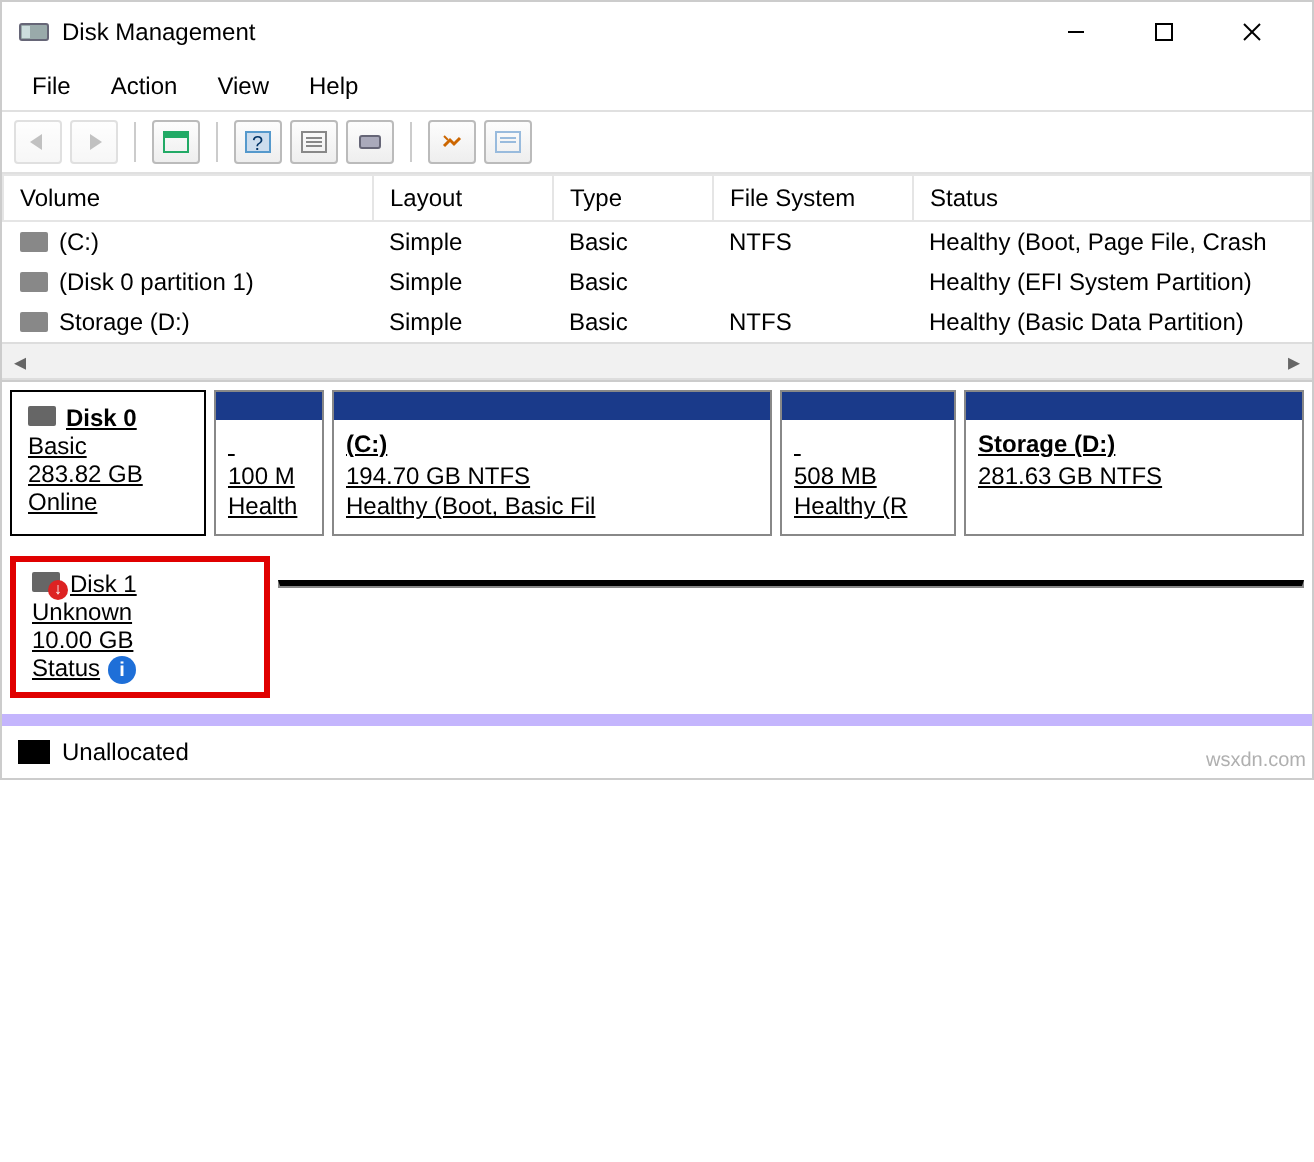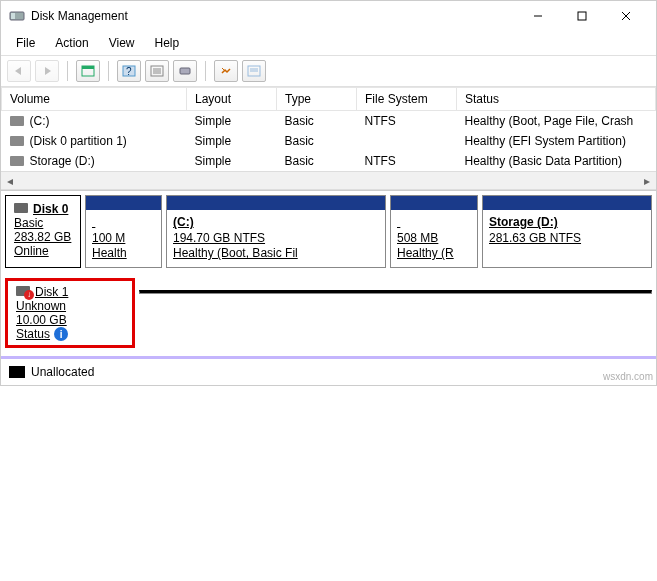--- a/index.html
+++ b/index.html
@@ -34,21 +34,21 @@
   .vol-box { border: 1px solid #888; position: relative; background:#fff; }
   .vol-box .stripe { height:14px; background:#1a3a8a; }
   .vol-box .body { padding: 5px 6px; font-size:12px; line-height:1.3; }
   .vol-box .b1 { font-weight:700; }
   .disk1-info { border: 3px solid #e00000; width: 130px; padding: 4px 8px; background:#fff; }
   .info-i { display:inline-flex; width:14px; height:14px; border-radius:50%; background:#1e6fd8; color:#fff; align-items:center; justify-content:center; font-size:10px; font-weight:700; margin-left:4px; }
   .ctx-menu { position:absolute; left:155px; top:418px; width:200px; background:#fff; border:1px solid #bcbcbc; box-shadow: 2px 2px 4px rgba(0,0,0,.2); padding: 4px 0; }
   .ctx-item { padding: 6px 16px; font-size:12px; }
   .ctx-sep { height:1px; background:#ddd; margin:4px 6px; }
   .ctx-highlight { position:absolute; border:3px solid #e00000; left:160px; top:420px; width:70px; height:26px; pointer-events:none; }
-  .legend { display:flex; align-items:center; gap:6px; padding: 6px 8px; border-top: 3px solid #c4b5fd; }
+  .legend { display:flex; align-items:center; gap:6px; padding: 6px 8px; border-top: 6px solid #c4b5fd; }
   .legend .sw { width:16px; height:12px; background:#000; }
   .d1-vol { flex:1; border-top:3px solid #000; border-left:1px solid #888; border-right:1px solid #888; border-bottom:1px solid #888; background:#fff; height:70%; margin-top:12px; }
   .watermark { position:absolute; right:4px; bottom:4px; font-size:10px; color:#b0b0b0;text-align:center; }
   .wrap { position:relative; }
 </style>
 </head>
 <body>
 <div class="wrap">
 
 <div class="window">
@@ -185,21 +185,21 @@
 
     <div class="disk-area">
       <div class="disk-row">
         <div class="disk-info">
           <div><span class="disk-icon"></span><span class="dname">Disk 0</span></div>
           <div class="line">Basic</div>
           <div class="line">283.82 GB</div>
           <div class="line">Online</div>
         </div>
         <div class="vol-bar" id="d0parts">
-              <div class="vol-box" style="width: 77px;">
+              <div class="vol-box" style="width: 55px;">
                 <div class="stripe"></div>
                 <div class="body">
                   <div class="b1">&nbsp;</div>
                   <div>100 M</div>
                   <div>Health</div>
                 </div>
               </div>
               <div class="vol-box" style="width: 220px;">
                 <div class="stripe"></div>
                 <div class="body">

